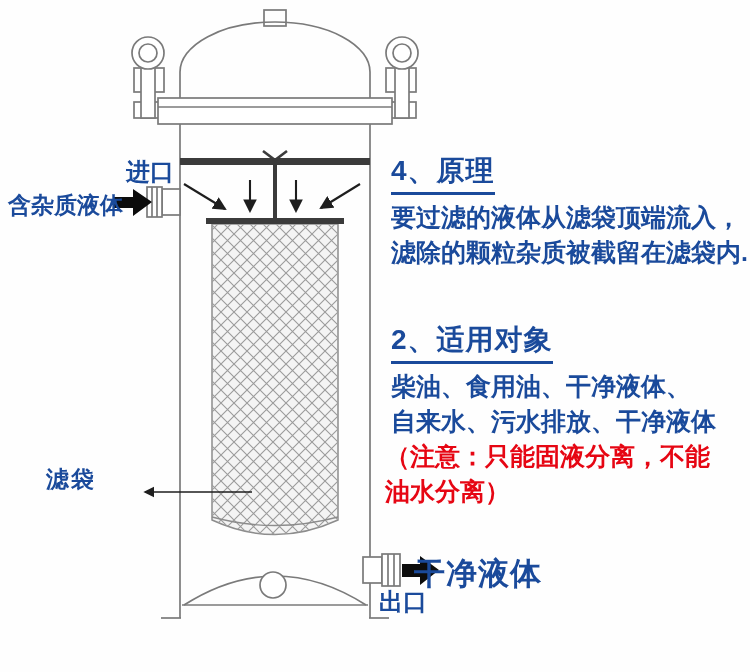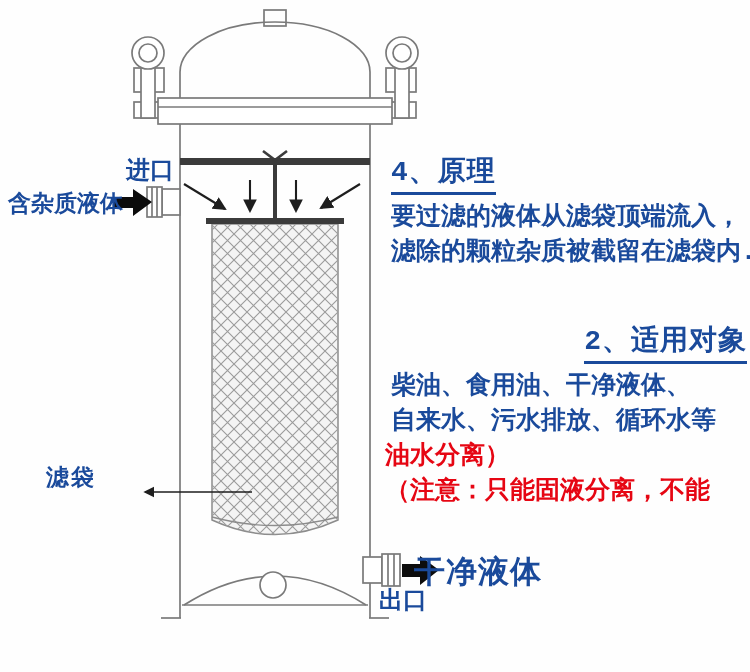--- a/index.html
+++ b/index.html
@@ -4,40 +4,40 @@
 <style>
   :root{
     --blue:#1a4a9b;
     --red:#e60613;
     --line:#7a7a7a;
     --dark:#3b3b3b;
   }
   html,body{margin:0;padding:0;background:#ffffff;}
   .stage{
     position:relative;width:750px;height:672px;background:#fefefe;overflow:hidden;
-    font-family:Liberation Mono, monospace;
+    font-family:Liberation Sans, sans-serif;
   }
   .diagram{position:absolute;left:0;top:0;width:750px;height:672px;}
   .label{
     position:absolute;color:var(--blue);font-weight:bold;white-space:nowrap;line-height:1.1;
   }
   .label.inlet{left:126px;top:159px;font-size:24px;}
   .label.feed{left:8px;top:193px;font-size:23px;}
   .label.bag{left:46px;top:467px;font-size:23px;letter-spacing:2px;}
   .label.outlet{left:379px;top:589px;font-size:24px;}
   .label.clean{left:414px;top:557px;font-size:31px;letter-spacing:1px;}
   .text-col{
     position:absolute;left:391px;top:152px;width:356px;color:var(--blue);
   }
   .sec-title-wrap{margin:0 0 5px 0;}
   .sec-title{
     display:inline-block;font-size:28px;font-weight:bold;color:var(--blue);
     border-bottom:3px solid var(--blue);padding-bottom:2px;letter-spacing:1px;
   }
-  .sec-title-wrap.second{margin-top:51px;text-align:right;}
+  .sec-title-wrap.second{margin-top:51px;}
   .sec-line{
     font-size:25px;font-weight:bold;line-height:35px;white-space:nowrap;color:var(--blue);
   }
   .sec-line.note{color:var(--red);margin-left:-6px;}
 </style>
 </head>
 <body>
 
 <div class="stage">
 
@@ -139,18 +139,18 @@
     <div class="sec-title-wrap">
       <span class="sec-title">4、原理</span>
     </div>
     <div class="sec-line">要过滤的液体从滤袋顶端流入，</div>
     <div class="sec-line">滤除的颗粒杂质被截留在滤袋内.</div>
 
     <div class="sec-title-wrap second">
       <span class="sec-title">2、适用对象</span>
     </div>
     <div class="sec-line">柴油、食用油、干净液体、</div>
-    <div class="sec-line">自来水、污水排放、循环水等</div>
+    <div class="sec-line">自来水、污水排放、干净液体</div>
+    <div class="sec-line note">（注意：只能固液分离，不能</div>
     <div class="sec-line note">油水分离）</div>
-    <div class="sec-line note">（注意：只能固液分离，不能</div>
   </div>
 
 </div>
 
 </body></html>

